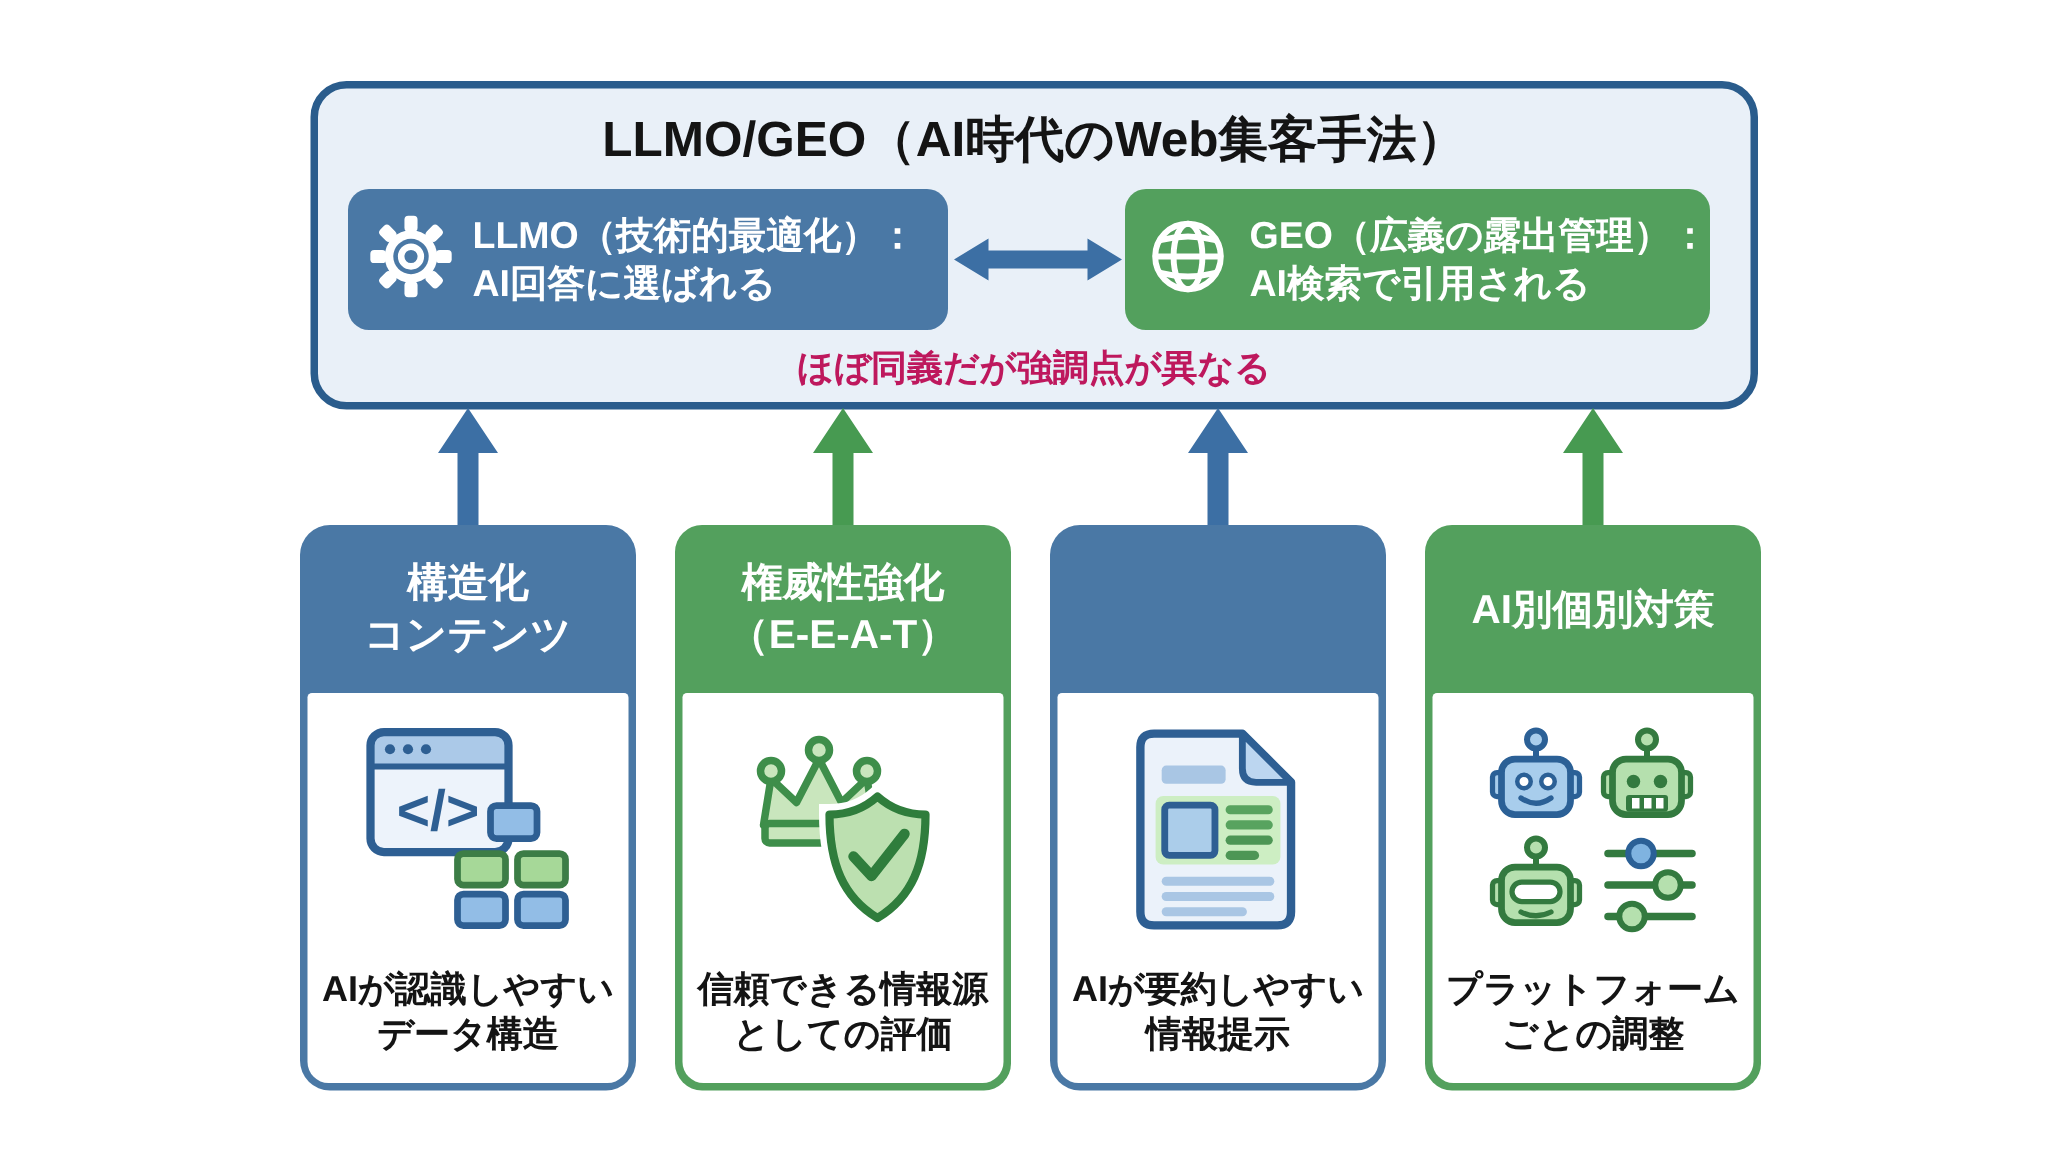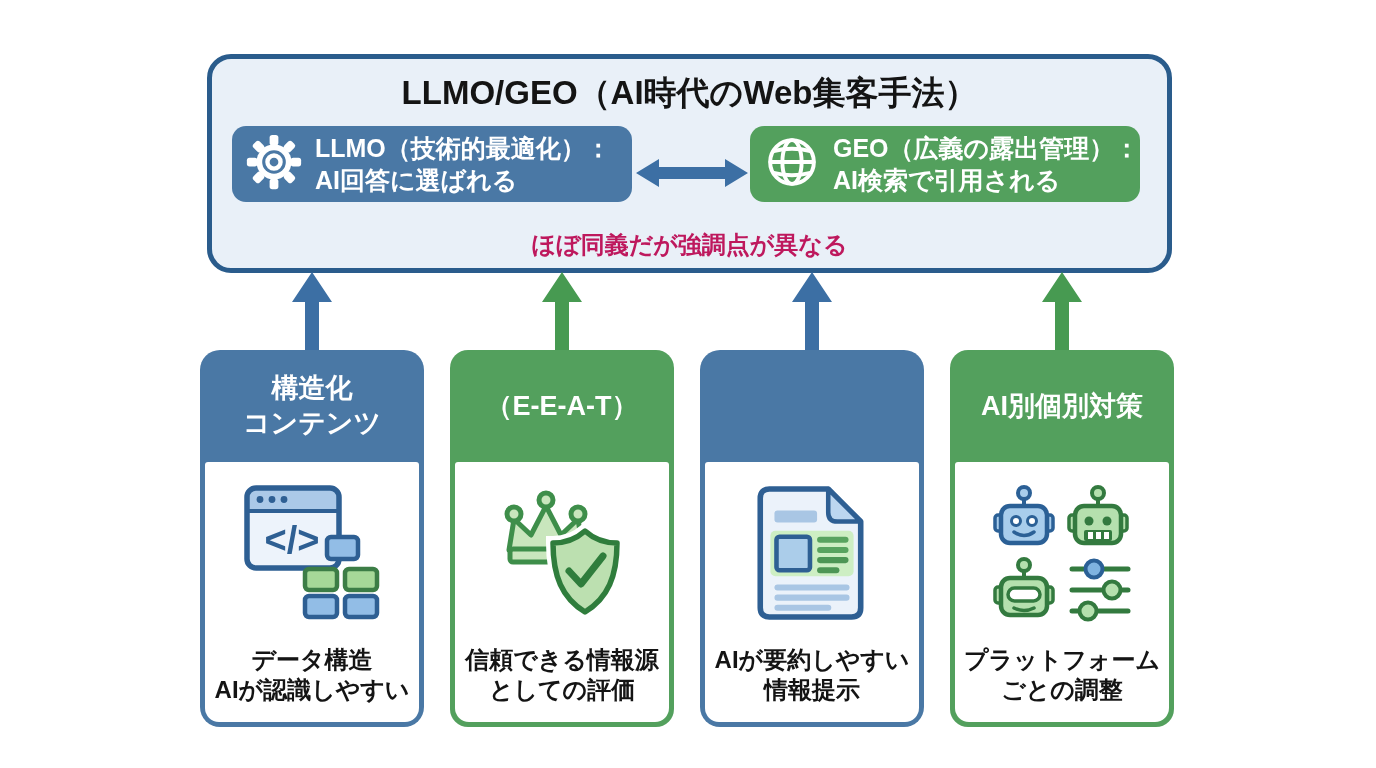--- a/index.html
+++ b/index.html
@@ -9,21 +9,21 @@
   
   .top-panel{
     position:absolute; left:207px; top:54px; width:965px; height:219px;
     background:#e9f0f8; border:5px solid #2a5c8c; border-radius:24px;
   }
   .top-title{
     position:absolute; left:0; top:12px; width:100%;
     text-align:center; font-size:33px; font-weight:700; color:#141414;
   }
   .pill{
-    position:absolute; top:67px; height:76px; border-radius:14px;
+    position:absolute; top:67px; height:94px; border-radius:14px;
     display:flex; align-items:center; gap:13px; padding:0 10px 0 14px;
   }
   .pill-llmo{ left:20px;  width:400px; background:#4a78a5; }
   .pill-geo { left:538px; width:390px; background:#53a05d; }
   .pill-text{ color:#ffffff; font-size:25px; font-weight:700; line-height:1.3; white-space:nowrap; }
   .h-arrow{ position:absolute; left:424px; top:95px; }
   .note{
     position:absolute; left:0; top:170px; width:100%;
     text-align:center; font-size:24px; font-weight:700; color:#be185d;
   }
@@ -147,28 +147,29 @@
           <circle cx="42" cy="16.5" r="3.4" fill="#2e5f93"></circle>
           <text x="50" y="70" text-anchor="middle" font-size="38" font-weight="bold" fill="#2e5f93">&lt;/&gt;</text>
           <rect x="85" y="54" width="31" height="22" rx="4" fill="#92bde6" stroke="#2e5f93" stroke-width="4.5"></rect>
           <rect x="63" y="86" width="32" height="21" rx="4" fill="#a6d898" stroke="#3c7d46" stroke-width="4.5"></rect>
           <rect x="103" y="86" width="32" height="21" rx="4" fill="#a6d898" stroke="#3c7d46" stroke-width="4.5"></rect>
           <rect x="63" y="113" width="32" height="21" rx="4" fill="#92bde6" stroke="#2e5f93" stroke-width="4.5"></rect>
           <rect x="103" y="113" width="32" height="21" rx="4" fill="#92bde6" stroke="#2e5f93" stroke-width="4.5"></rect>
         </svg>
       </div>
       <div class="caption">
+        <div>AIが認識しやすい</div>
         <div>データ構造</div>
-        <div>AIが認識しやすい</div>
       </div>
     </div>
   </div>
 
   <div class="card green" style="left:450px">
     <div class="card-header">
+      <div>権威性強化</div>
       <div>（E-E-A-T）</div>
     </div>
     <div class="card-body">
       <div class="icon-wrap">
         <svg width="135" height="135" viewBox="0 0 135 135">
           <path d="M14 64 L19 33 L36 49 L51 20 L66 49 L83 33 L88 64 Z" fill="#c9e6bd" stroke="#3e8e4a" stroke-width="5" stroke-linejoin="round"></path>
           <rect x="15" y="63" width="72" height="13" rx="3" fill="#c9e6bd" stroke="#3e8e4a" stroke-width="5"></rect>
           <circle cx="19" cy="28" r="7" fill="#c9e6bd" stroke="#3e8e4a" stroke-width="5"></circle>
           <circle cx="51" cy="14" r="7" fill="#c9e6bd" stroke="#3e8e4a" stroke-width="5"></circle>
           <circle cx="83" cy="28" r="7" fill="#c9e6bd" stroke="#3e8e4a" stroke-width="5"></circle>

